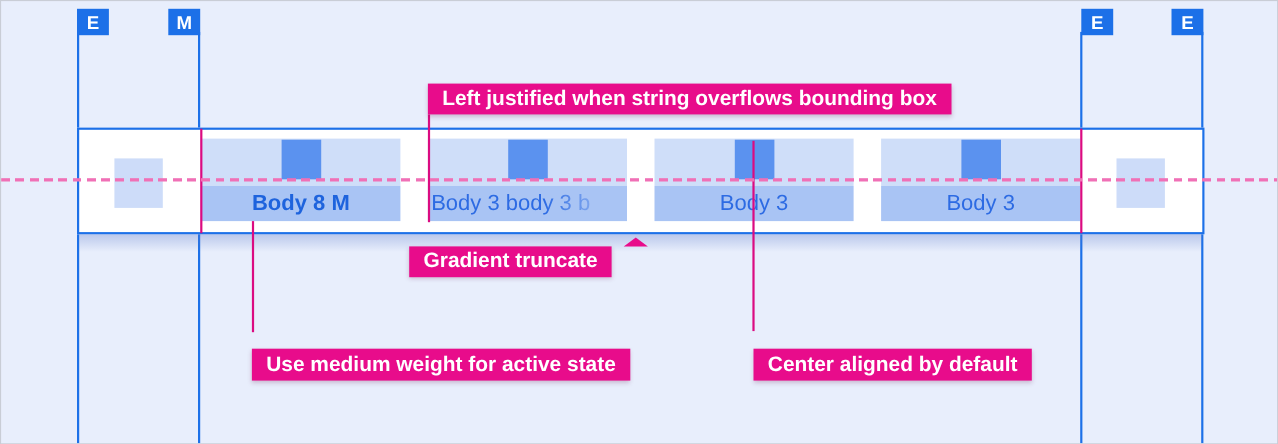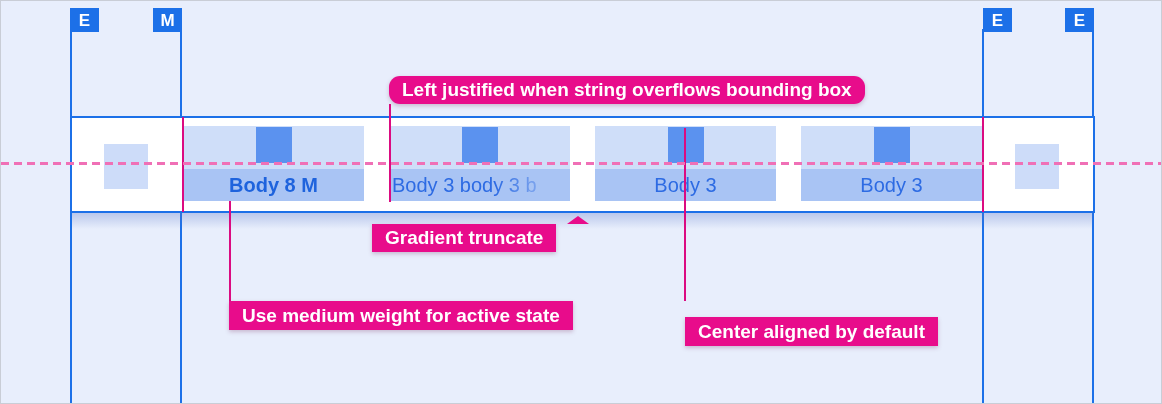--- a/index.html
+++ b/index.html
@@ -58,23 +58,23 @@
   .conn{position:absolute;width:2px;background:var(--pinkline,#db0b81);z-index:4;}
   .c1{left:388px;top:103px;height:98px;}
   .c2{left:228px;top:200px;height:101px;}
   .c3{left:683px;top:127px;height:173px;}
   
   .callout{
     position:absolute;height:28px;line-height:28px;padding:0 13px;z-index:6;
     background:var(--pink,#e80c8b);color:#ffffff;font-weight:bold;font-size:19px;
     white-space:nowrap;box-shadow:0 2px 4px rgba(110,30,85,0.25);
   }
-  .a1{left:388px;top:75px;border-radius:11px;}
+  .a1{left:388px;top:75px;}
   .a2{left:371px;top:223px;}
-  .a3{left:228px;top:300px;height:29px;line-height:29px;}
+  .a3{left:228px;top:316px;height:29px;line-height:29px;}
   .a4{left:684px;top:316px;height:29px;line-height:29px;}
   .pointer-up{
     position:absolute;top:-8px;left:195px;width:0;height:0;
     border-left:11px solid rgba(0,0,0,0);border-right:11px solid rgba(0,0,0,0);
     border-bottom:8px solid var(--pink,#e80c8b);
   }
 </style>
 </head>
 <body>
 

